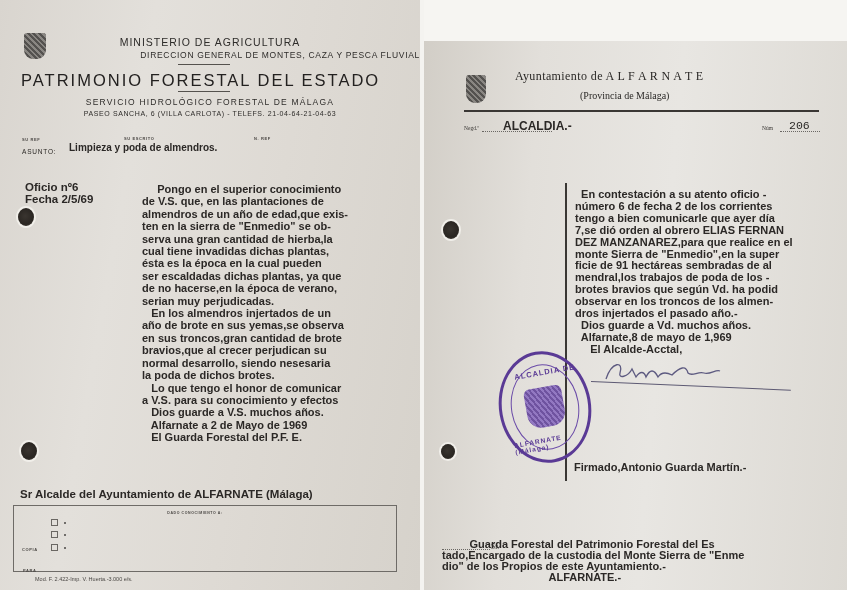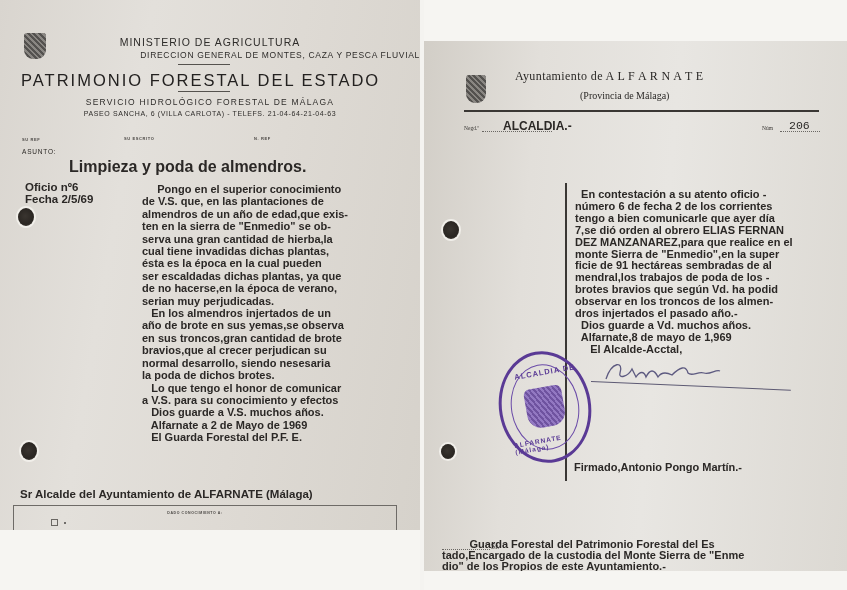--- a/index.html
+++ b/index.html
@@ -1,19 +1,19 @@
 <!DOCTYPE html>
 <html><head>
 <meta charset="utf-8">
 <style>
   * { box-sizing: border-box; margin: 0; padding: 0; }
   html, body { width: 847px; height: 590px; overflow: hidden; background: #f6f5f2; }
   body { position: relative; font-family: "Liberation Mono", monospace; color: #2a2724; }
 
-  .page { position: absolute; top: 0; height: 530px; overflow: hidden; }
+  .page { position: absolute; top: 0; height: 590px; overflow: hidden; }
   .page-left { left: 0; width: 420px;
     background: linear-gradient(100deg, #d9d5cf 0%, #e3e0db 30%, #dedad4 60%, #d6d2cb 100%); }
   .page-right { left: 424px; width: 423px;
     background: linear-gradient(95deg, #d2cec7 0%, #e2dfda 25%, #e8e6e2 55%, #dcd9d3 100%); margin-top: 41px; }
   .gap { position: absolute; left: 420px; top: 0; width: 4px; height: 590px; background: #f4f3f0; }
 
   .abs { position: absolute; white-space: pre; }
   .sans { font-family: "Liberation Sans", sans-serif; }
   .serif { font-family: "Liberation Serif", serif; }
   .mono { font-family: Liberation Sans, sans-serif; font-weight: bold; color: #2b2826; }
@@ -27,21 +27,21 @@
 
   
   .l-ministry { top: 36px; left: 0; width: 420px; text-align: center; font-size: 10.5px; letter-spacing: 1px; color: #2e2c2a; }
   .l-direccion { top: 50px; left: 20px; width: 400px; text-align: right; font-size: 8.5px; letter-spacing: .7px; color: #2e2c2a; }
   .l-rule { position: absolute; height: 1px; background: #55524e; }
   .l-patrimonio { top: 71px; left: 21px; font-size: 16.5px; letter-spacing: 2px; color: #232120; }
   .l-servicio { top: 97px; left: 0; width: 420px; text-align: center; font-size: 8.5px; letter-spacing: 1.2px; color: #2e2c2a; }
   .l-paseo { top: 110px; left: 0; width: 420px; text-align: center; font-size: 7px; letter-spacing: .6px; color: #2e2c2a; }
   .tiny { font-size: 4px; letter-spacing: .6px; color: #4a4744; font-family: "Liberation Sans", sans-serif; font-weight: bold; }
   .l-asunto-label { top: 148px; left: 22px; font-size: 6.5px; letter-spacing: .8px; }
-  .l-asunto { top: 158px; left: 69px; font-size: 16px; }
+  .l-asunto { top: 142px; left: 69px; font-size: 10px; }
   .l-oficio { top: 181px; left: 25px; font-size: 11.5px; line-height: 12px; }
   .l-body { top: 183px; left: 142px; font-size: 11px; line-height: 12.4px; }
   .l-sr { top: 488px; left: 20px; font-size: 11.5px; }
   .l-box { position: absolute; left: 13px; top: 505px; width: 384px; height: 67px; border: 1px solid #6e6b67; }
   .l-dado { top: 511px; left: 0; width: 390px; text-align: center; font-size: 3.5px; }
   .l-copia { top: 532px; left: 22px; font-size: 4px; text-align: center; line-height: 7px; }
   .l-check { position: absolute; left: 51px; width: 7px; height: 7px; border: 1px solid #6a6763; }
   .l-dot { position: absolute; left: 64px; width: 2px; height: 2px; background: #4a4744; border-radius: 50%; }
   .l-mod { top: 576px; left: 35px; font-size: 5.5px; color: #4a4744; }
 
@@ -138,18 +138,18 @@
   </svg>
   <div class="r-sig-line"></div>
 
   <div class="r-stamp">
     <div class="r-stamp-inner"></div>
     <div class="r-stamp-eagle"></div>
     <div class="r-stamp-text" style="left:18px;top:14px;">ALCALDIA DE</div>
     <div class="r-stamp-text" style="left:6px;top:82px;font-size:6.5px;">ALFARNATE (Málaga)</div>
   </div>
 
-  <div class="abs mono r-firmado">Firmado,Antonio Pongo Martín.-</div>
+  <div class="abs mono r-firmado">Firmado,Antonio Guarda Martín.-</div>
 
   <div class="r-dest-dots"></div>
   <div class="abs serif r-sr">Sr.</div>
   <div class="abs mono r-dest" id="r-dest"><div>         Guarda Forestal del Patrimonio Forestal del Es</div><div>tado,Encargado de la custodia del Monte Sierra de "Enme</div><div>dio" de los Propios de este Ayuntamiento.-</div><div>                                   ALFARNATE.-</div></div>
 </div>
 
 </body></html>

